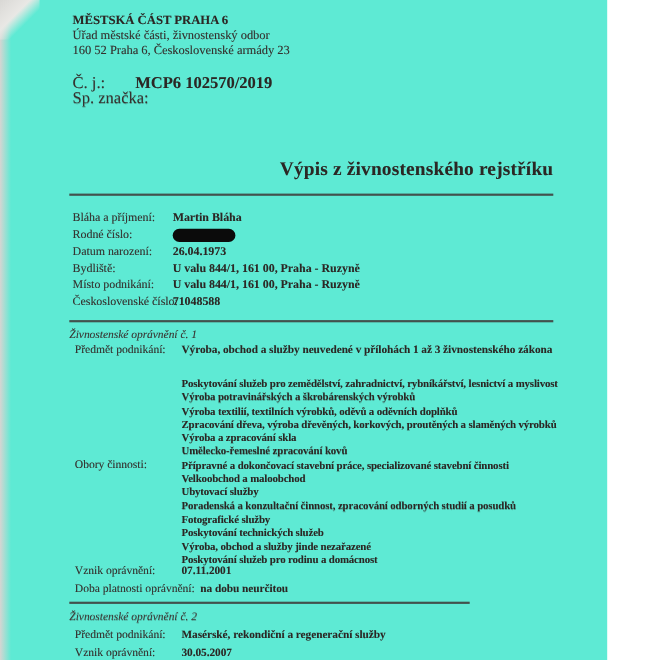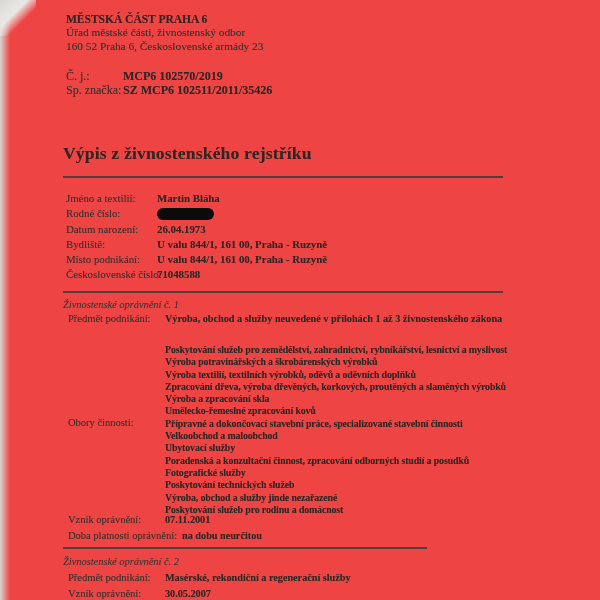--- a/index.html
+++ b/index.html
@@ -1,19 +1,19 @@
 <!DOCTYPE html>
 <html lang="cs"><head>
 <meta charset="utf-8">
 <style>
   html,body { margin:0; padding:0; background:#ffffff; }
   .paper {
     position:relative;
-    width:600px; height:600px;
-    background:#ef4444;
+    width:552px; height:600px;
+    background:#5eead4;
     font-family:"Liberation Serif", serif;
     color:#35322f;
     overflow:hidden;
     text-shadow:0.2px 0.2px 0.35px rgba(52,49,46,0.35);
   }
   .scan-edge {
     position:absolute; left:0; top:0; width:10px; height:600px;
     background:linear-gradient(90deg, #d6d5d2 0px, rgba(245,244,241,0) 10px);
     pointer-events:none;
   }
@@ -22,26 +22,26 @@
     background:linear-gradient(135deg, #d9d8d5 0%, #e9e8e5 38%, rgba(245,244,241,0) 62%);
     pointer-events:none;
   }
   .b { font-weight:bold; color:#2b2724; }
   .abs { position:absolute; }
   .row { display:flex; white-space:nowrap; }
 
   .office { top:13px; left:66px; font-size:11.3px; line-height:13.4px; }
   .office .o-name { font-size:11.5px; }
 
-  .refs { top:69px; left:66px; font-size:12px; line-height:14px; }
+  .refs { top:69px; left:66px; font-size:15px; line-height:14px; }
   .refs .rlabel { display:inline-block; width:57px; }
 
   .doc-title {
     top:142px; left:63px; width:440px;
-    text-align:left;
+    text-align:right;
     font-size:17.5px; font-weight:bold; color:#2b2724;
     letter-spacing:0.2px; line-height:22px;
   }
 
   .rule { position:absolute; height:1.8px; background:#3f3c3a; opacity:0.88; }
   .rule-1 { top:176px; left:63px; width:440px; }
   .rule-2 { top:291px; left:63px; width:440px; }
   .rule-3 { top:547px; left:63px; width:364px; }
 
   .person { top:191px; left:66px; font-size:10.8px; line-height:15.3px; }
@@ -85,30 +85,29 @@
     <div>160 52 Praha 6, Československé armády 23</div>
   </div>
 
   <div class="abs refs">
     <div class="row">
       <span class="rlabel">Č. j.:</span>
       <span class="b">MCP6 102570/2019</span>
     </div>
     <div class="row">
       <span class="rlabel">Sp. značka:</span>
-      <span class="b">SZ MCP6 102511/2011/35426</span>
     </div>
   </div>
 
   <div class="abs doc-title">Výpis z živnostenského rejstříku</div>
   <div class="rule rule-1"></div>
 
   <div class="abs person">
     <div class="row">
-      <span class="plabel">Jméno a textilií:</span>
+      <span class="plabel">Bláha a příjmení:</span>
       <span class="b">Martin Bláha</span>
     </div>
     <div class="row">
       <span class="plabel">Rodné číslo:</span>
       <span class="redaction"></span>
     </div>
     <div class="row">
       <span class="plabel">Datum narození:</span>
       <span class="b">26.04.1973</span>
     </div>

